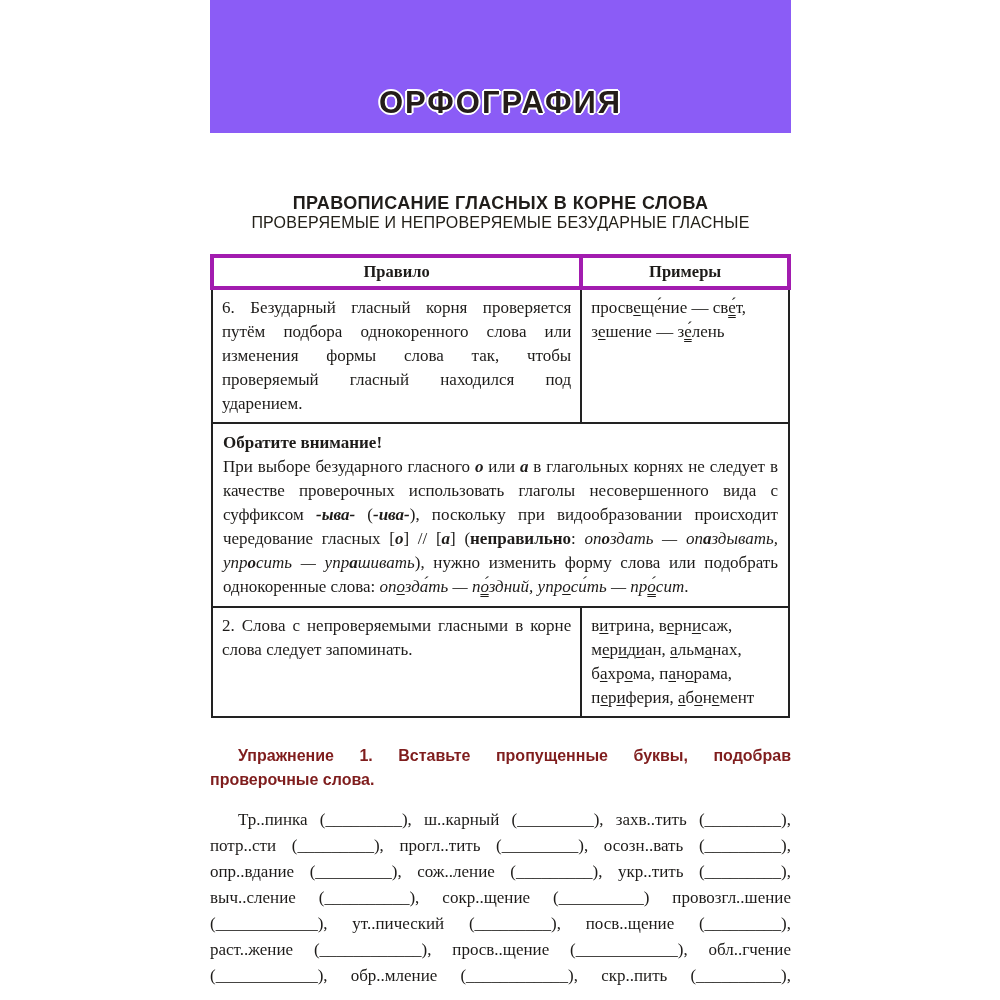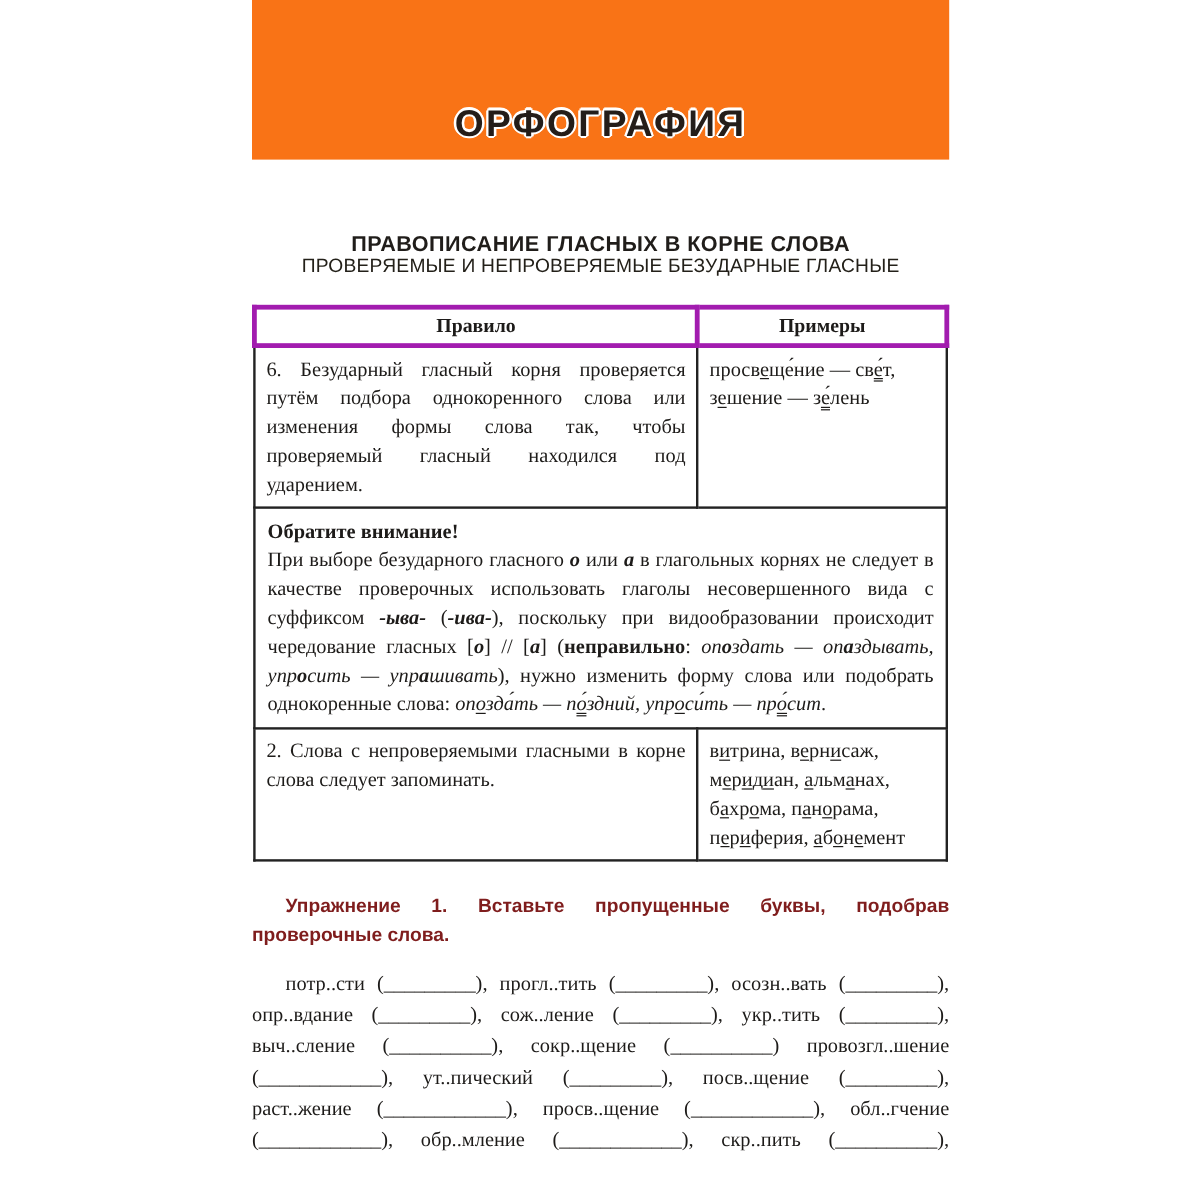--- a/index.html
+++ b/index.html
@@ -3,21 +3,21 @@
 <meta charset="utf-8">
 <style>
   html,body{margin:0;padding:0;}
   body{
     width:1000px;height:1000px;background:#ffffff;position:relative;
     font-family:"Liberation Serif", serif;color:#1d1b19;
     -webkit-font-smoothing:antialiased;
   }
   .content{position:absolute;left:210px;top:0;width:581px;}
   .band{
-    height:133px;background:#f97316;
+    height:133px;background:#8b5cf6;
     display:flex;align-items:flex-end;justify-content:center;
   }
   .band-title{
     font-family:"Liberation Sans", sans-serif;font-weight:bold;
     font-size:31px;letter-spacing:2px;color:#241d19;padding-bottom:12px;
     text-shadow:-2px 0 0 #fff,2px 0 0 #fff,0 -2px 0 #fff,0 2px 0 #fff,
                 -1px -1px 0 #fff,1px -1px 0 #fff,-1px 1px 0 #fff,1px 1px 0 #fff;
   }
   .section-title{
     margin-top:60px;text-align:center;
@@ -107,20 +107,21 @@
             <div><span>б</span><span class="u">а</span><span>хр</span><span class="u">о</span><span>ма, п</span><span class="u">а</span><span>н</span><span class="u">о</span><span>рама,</span></div>
             <div><span>п</span><span class="u">е</span><span>р</span><span class="u">и</span><span>ферия, </span><span class="u">а</span><span>б</span><span class="u">о</span><span>н</span><span class="u">е</span><span>мент</span></div>
           </td>
       </tr>
     </tbody>
   </table>
 
   <div class="ex-heading">Упражнение 1. Вставьте пропущенные буквы, подобрав проверочные слова.</div>
 
   <div class="ex-lines">
+      <div>Тр..пинка (_________), ш..карный (_________), захв..тить (_________),</div>
       <div>потр..сти (_________), прогл..тить (_________), осозн..вать (_________),</div>
       <div>опр..вдание (_________), сож..ление (_________), укр..тить (_________),</div>
       <div>выч..сление (__________), сокр..щение (__________) провозгл..шение</div>
       <div>(____________), ут..пический (_________), посв..щение (_________),</div>
       <div>раст..жение (____________), просв..щение (____________), обл..гчение</div>
       <div>(____________), обр..мление (____________), скр..пить (__________),</div>
     </div>
 
 </div>
 

